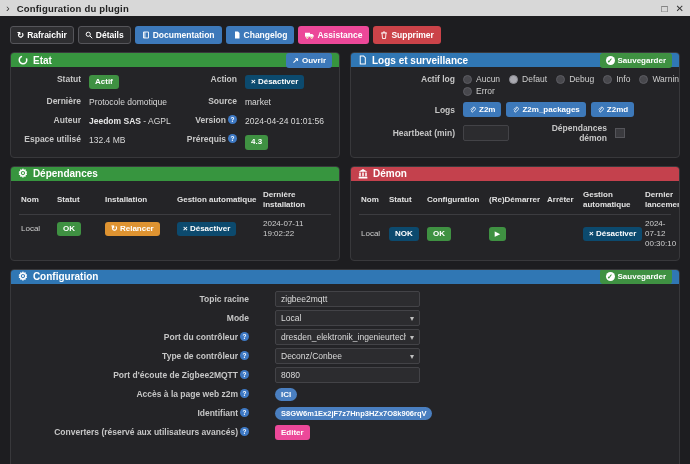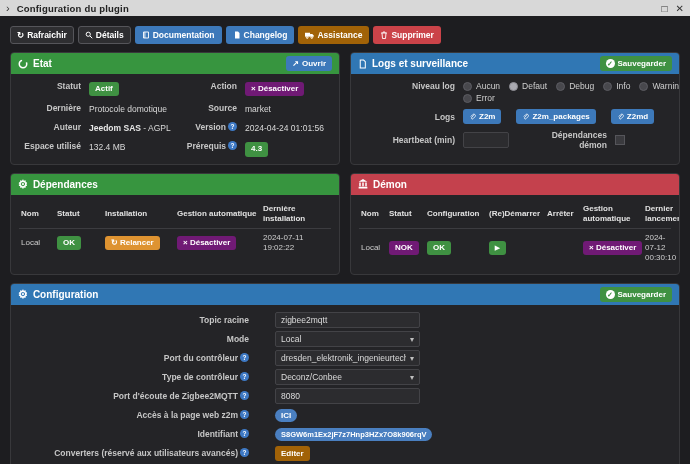--- a/index.html
+++ b/index.html
@@ -15,60 +15,60 @@
 
   .content { padding:6px 10px 0 10px; }
 
   
   .page-header { display:flex; align-items:center; justify-content:space-between; margin:4px 0 8px 0; }
   .page-title { font-size:11.5px; font-weight:bold; color:#ececec; }
   .toolbar { display:flex; gap:4px; }
   .btn { display:inline-flex; align-items:center; gap:3px; font-size:8.5px; font-weight:bold; color:#fff; padding:3px 6px; border-radius:3px; border:1px solid transparent; cursor:pointer; white-space:nowrap; }
   .btn-dark { background:#2e2e31; border-color:#55555a; }
   .btn-blue { background:#3d79ba; }
-  .btn-orange { background:#a16207; }
+  .btn-orange { background:#ec4899; }
   .btn-red { background:#cb4349; }
   .btn-green { background:#3f9142; }
   .btn svg { display:block; }
 
   
   .grid { display:grid; grid-template-columns:1fr 1fr; column-gap:10px; row-gap:8px; align-items:stretch; }
   .panel { background:#242427; border:1px solid #38383b; border-radius:4px; overflow:hidden; }
-  .panel-header { height:21px; display:flex; align-items:center; gap:5px; padding:0 7px; font-size:10px; font-weight:bold; color:#fff; }
+  .panel-header { height:14px; display:flex; align-items:center; gap:5px; padding:0 7px; font-size:10px; font-weight:bold; color:#fff; }
   .ph-green { background:#37953f; }
   .ph-blue { background:#3077b4; }
   .ph-red { background:#c4414d; }
   .panel-header .right { margin-left:auto; }
   .panel-body { padding:7px 8px; }
   .btn-xs { font-size:8px; padding:2px 5px; }
   .check-dot { display:inline-block; width:9px; height:9px; background:#fff; color:#3f9142; border-radius:50%; font-size:7px; line-height:9px; text-align:center; font-weight:bold; }
 
   
   .badge { display:inline-block; font-size:8px; font-weight:bold; color:#fff; padding:2px 6px; border-radius:3px; white-space:nowrap; }
   .bg-green { background:#3f9142; }
-  .bg-red { background:#701a75; }
+  .bg-red { background:#0c4a6e; }
   .bg-orange { background:#de9331; }
   .bg-blue { background:#4a7fc0; }
   .pill { border-radius:8px; }
 
   
   .etat-grid { display:grid; grid-template-columns:1fr 1fr; row-gap:7px; font-size:8.5px; }
   .field { display:flex; align-items:flex-start; gap:8px; }
   .field .lbl { flex:0 0 62px; text-align:right; font-weight:bold; color:#c6c6c6; line-height:1.3; }
   .field .val { color:#d9d9d9; line-height:1.3; padding-top:1px; }
   .help { display:inline-block; width:9px; height:9px; background:#3e79c4; color:#fff; border-radius:50%; font-size:6.5px; line-height:9px; text-align:center; font-weight:bold; cursor:pointer; vertical-align:1px; margin-left:2px; }
 
   
   .log-row { display:flex; align-items:center; gap:8px; font-size:8.5px; margin-bottom:6px; }
   .log-row .lbl { flex:0 0 96px; text-align:right; font-weight:bold; color:#c6c6c6; }
   .radios { display:flex; gap:9px; align-items:center; }
   .radio-item { display:inline-flex; align-items:center; gap:4px; cursor:pointer; color:#cfcfcf; }
   .radio { width:9px; height:9px; border-radius:50%; background:#48484d; border:1px solid #5c5c62; }
   .radio.sel { background:#a9a9b0; border-color:#8d8d94; }
-  .log-btns { display:flex; gap:15px; }
+  .log-btns { display:flex; gap:5px; }
   .input, .selectbox { background:#2c2c2f; border:1px solid #434347; border-radius:2px; color:#dcdcdc; font-size:8.5px; height:16px; padding:0 5px; font-family:"Liberation Sans",sans-serif; }
   .hb-input { width:46px; }
   .checkbox { width:10px; height:10px; background:#3a3a3e; border:1px solid #55555a; display:inline-block; cursor:pointer; }
 
   
   table { width:100%; border-collapse:collapse; table-layout:fixed; font-size:8px; }
   th { text-align:left; color:#e2e2e2; font-weight:bold; padding:2px 2px 4px 2px; border-bottom:1px solid #3c3c40; line-height:1.25; }
   td { padding:4px 2px; color:#cfcfcf; vertical-align:middle; line-height:1.25; }
   .play-btn { display:inline-flex; align-items:center; justify-content:center; width:17px; height:14px; background:#3f9142; border-radius:3px; color:#fff; font-size:7px; cursor:pointer; }
 
@@ -202,21 +202,21 @@
             <path d="M4 1h6l3 3v11H4z" fill="none" stroke="#fff" stroke-width="1.8"></path>
           </svg>
         <span>Logs et surveillance</span>
         <span class="btn btn-green btn-xs right">
           <span class="check-dot">✓</span>
           <span>Sauvegarder</span>
         </span>
       </div>
       <div class="panel-body">
         <div class="log-row" style="margin-bottom:2px;">
-          <span class="lbl">Niveau log</span>
+          <span class="lbl">Actif log</span>
           <span class="radios">
             <span class="radio-item">
                 <span class="radio"></span>
                 <span>Aucun</span>
               </span>
             <span class="radio-item">
                 <span class="radio sel"></span>
                 <span>Defaut</span>
               </span>
             <span class="radio-item">

